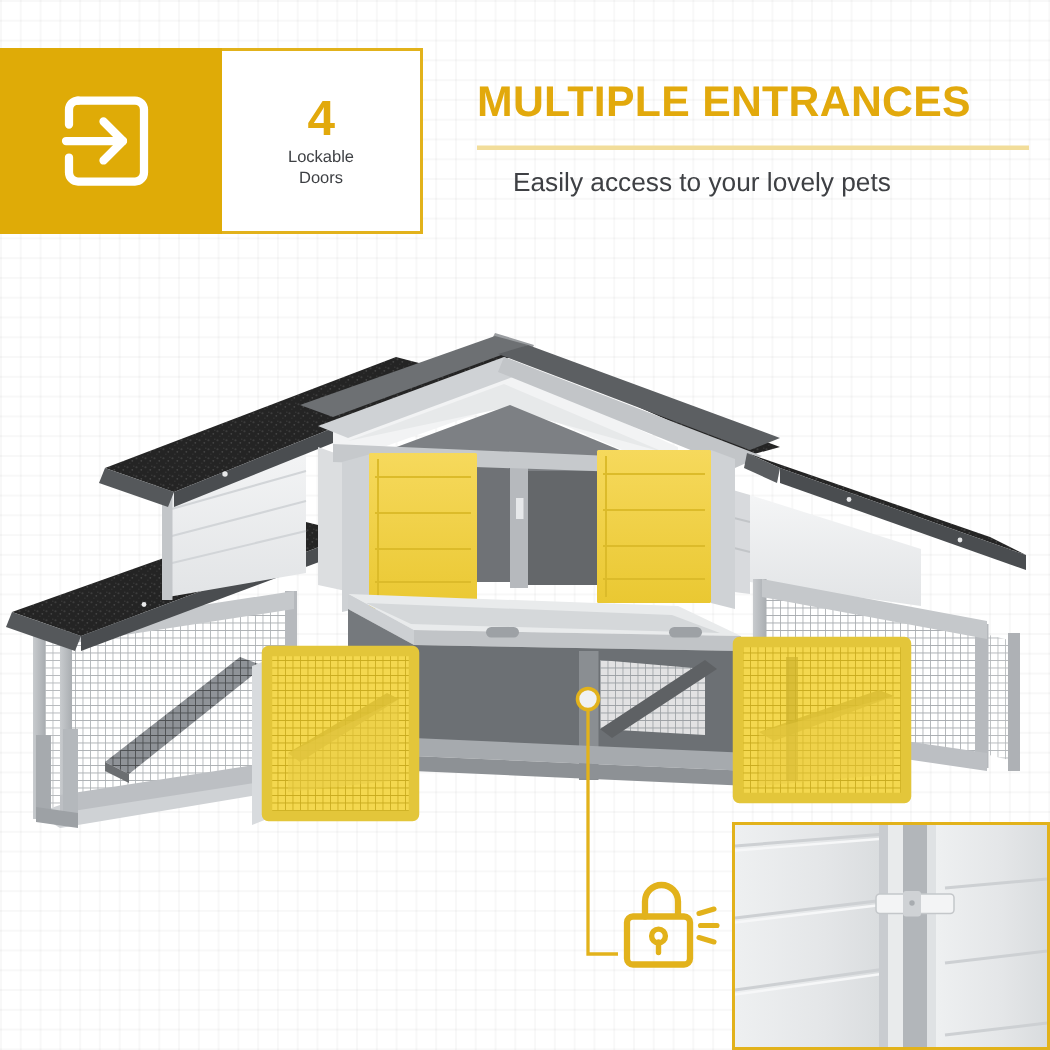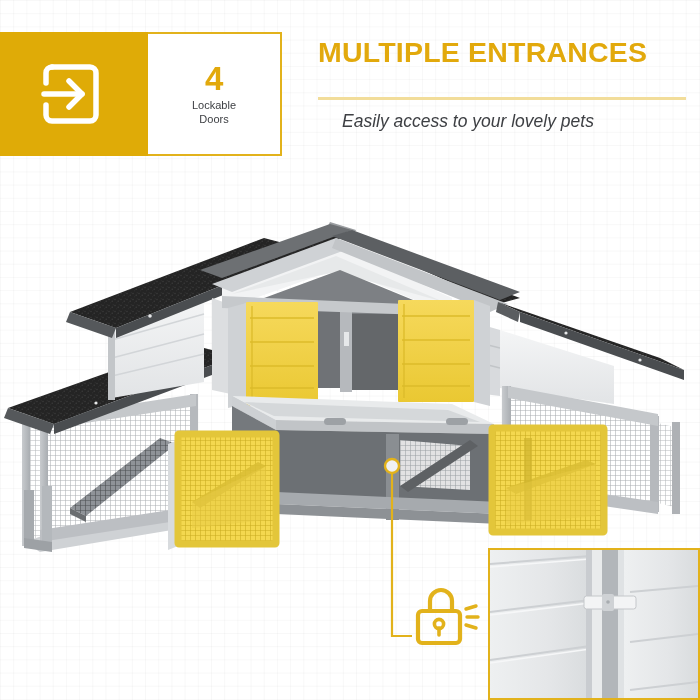--- a/index.html
+++ b/index.html
@@ -84,21 +84,21 @@
   #title-area {
     position: absolute;
     left: 318px;
     top: 0;
     width: 372px;
     height: 124px;
   }
   #main-title {
     position: absolute;
     left: 0;
-    top: 4px;
+    top: 20px;
     width: 372px;
     font-size: 28.5px;
     font-weight: bold;
     color: #e2a90c;
     letter-spacing: 0.2px;
     white-space: nowrap;
   }
   #title-rule {
     position: absolute;
     left: 0;
@@ -108,21 +108,20 @@
     background: #f2dd9a;
   }
   #subtitle {
     position: absolute;
     left: 24px;
     top: 79px;
     width: 348px;
     font-size: 17.5px;
     color: #3e4044;
     white-space: nowrap;
-    font-style: italic;
   }
 
   
   #product {
     position: absolute;
     left: 0;
     top: 190px;
     width: 700px;
     height: 400px;
   }

